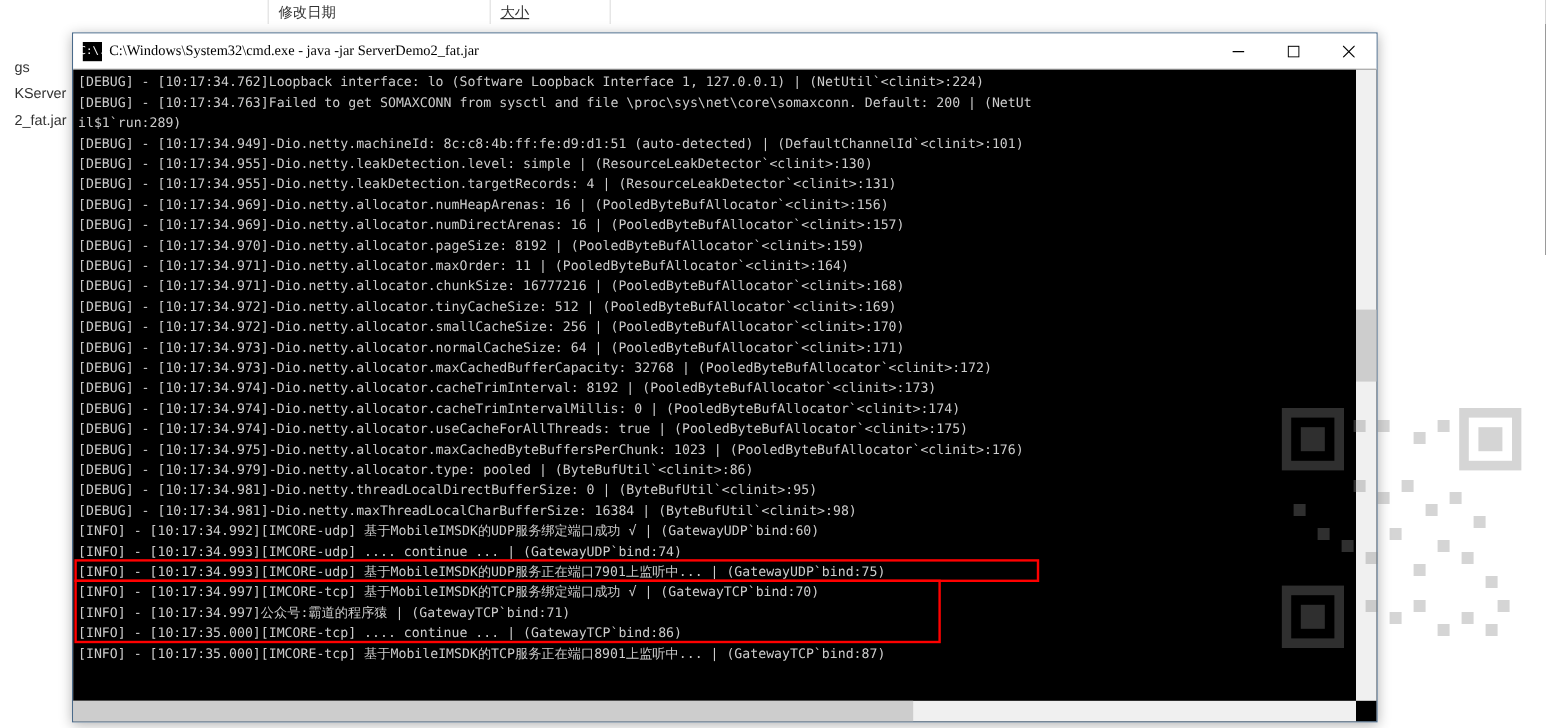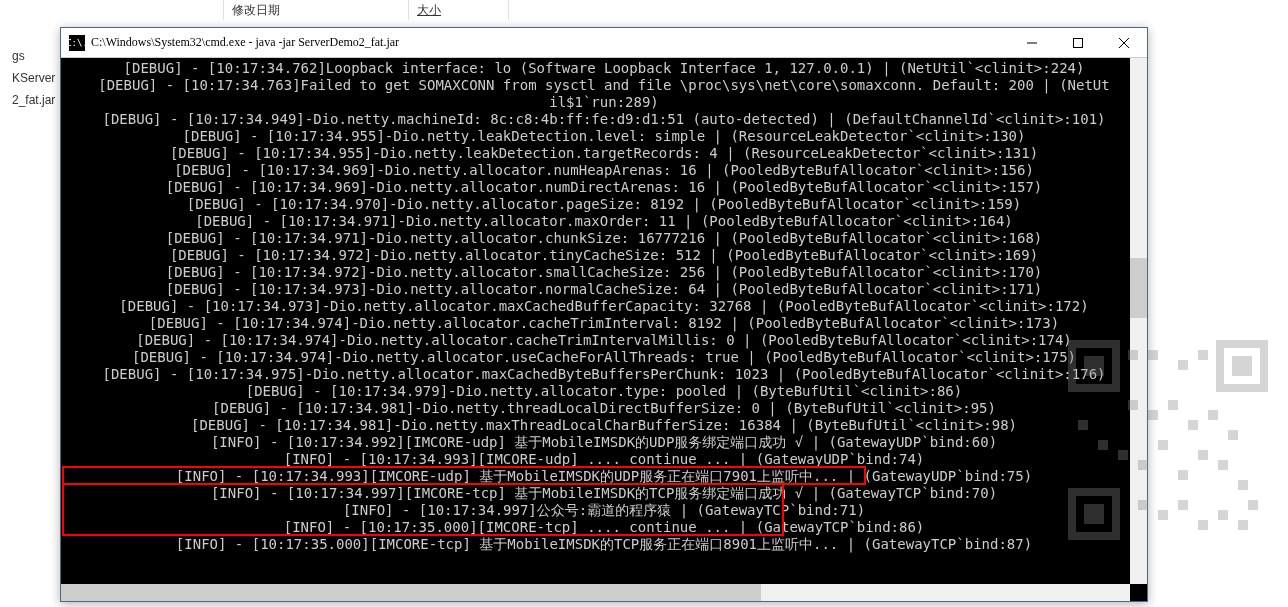--- a/index.html
+++ b/index.html
@@ -87,28 +87,27 @@
       align-items: center;
       justify-content: center;
       font-size: 14px;
       color: #000;
       cursor: pointer;
     }
     .terminal {
       background: #000000;
       color: #cccccc;
       font-family: "NSimSun", "SimSun", Consolas, monospace;
-      font-size: 14px;
+      font-size: 11px;
       line-height: 17px;
       padding: 2px 4px;
       height: calc(100% - 30px);
       overflow: hidden;
       white-space: pre;
       position: relative;
-      text-align: center;
     }
     .terminal-line { white-space: pre; }
     .scrollbar-v {
       position: absolute;
       right: 0;
       top: 30px;
       bottom: 17px;
       width: 17px;
       background: #f0f0f0;
     }

